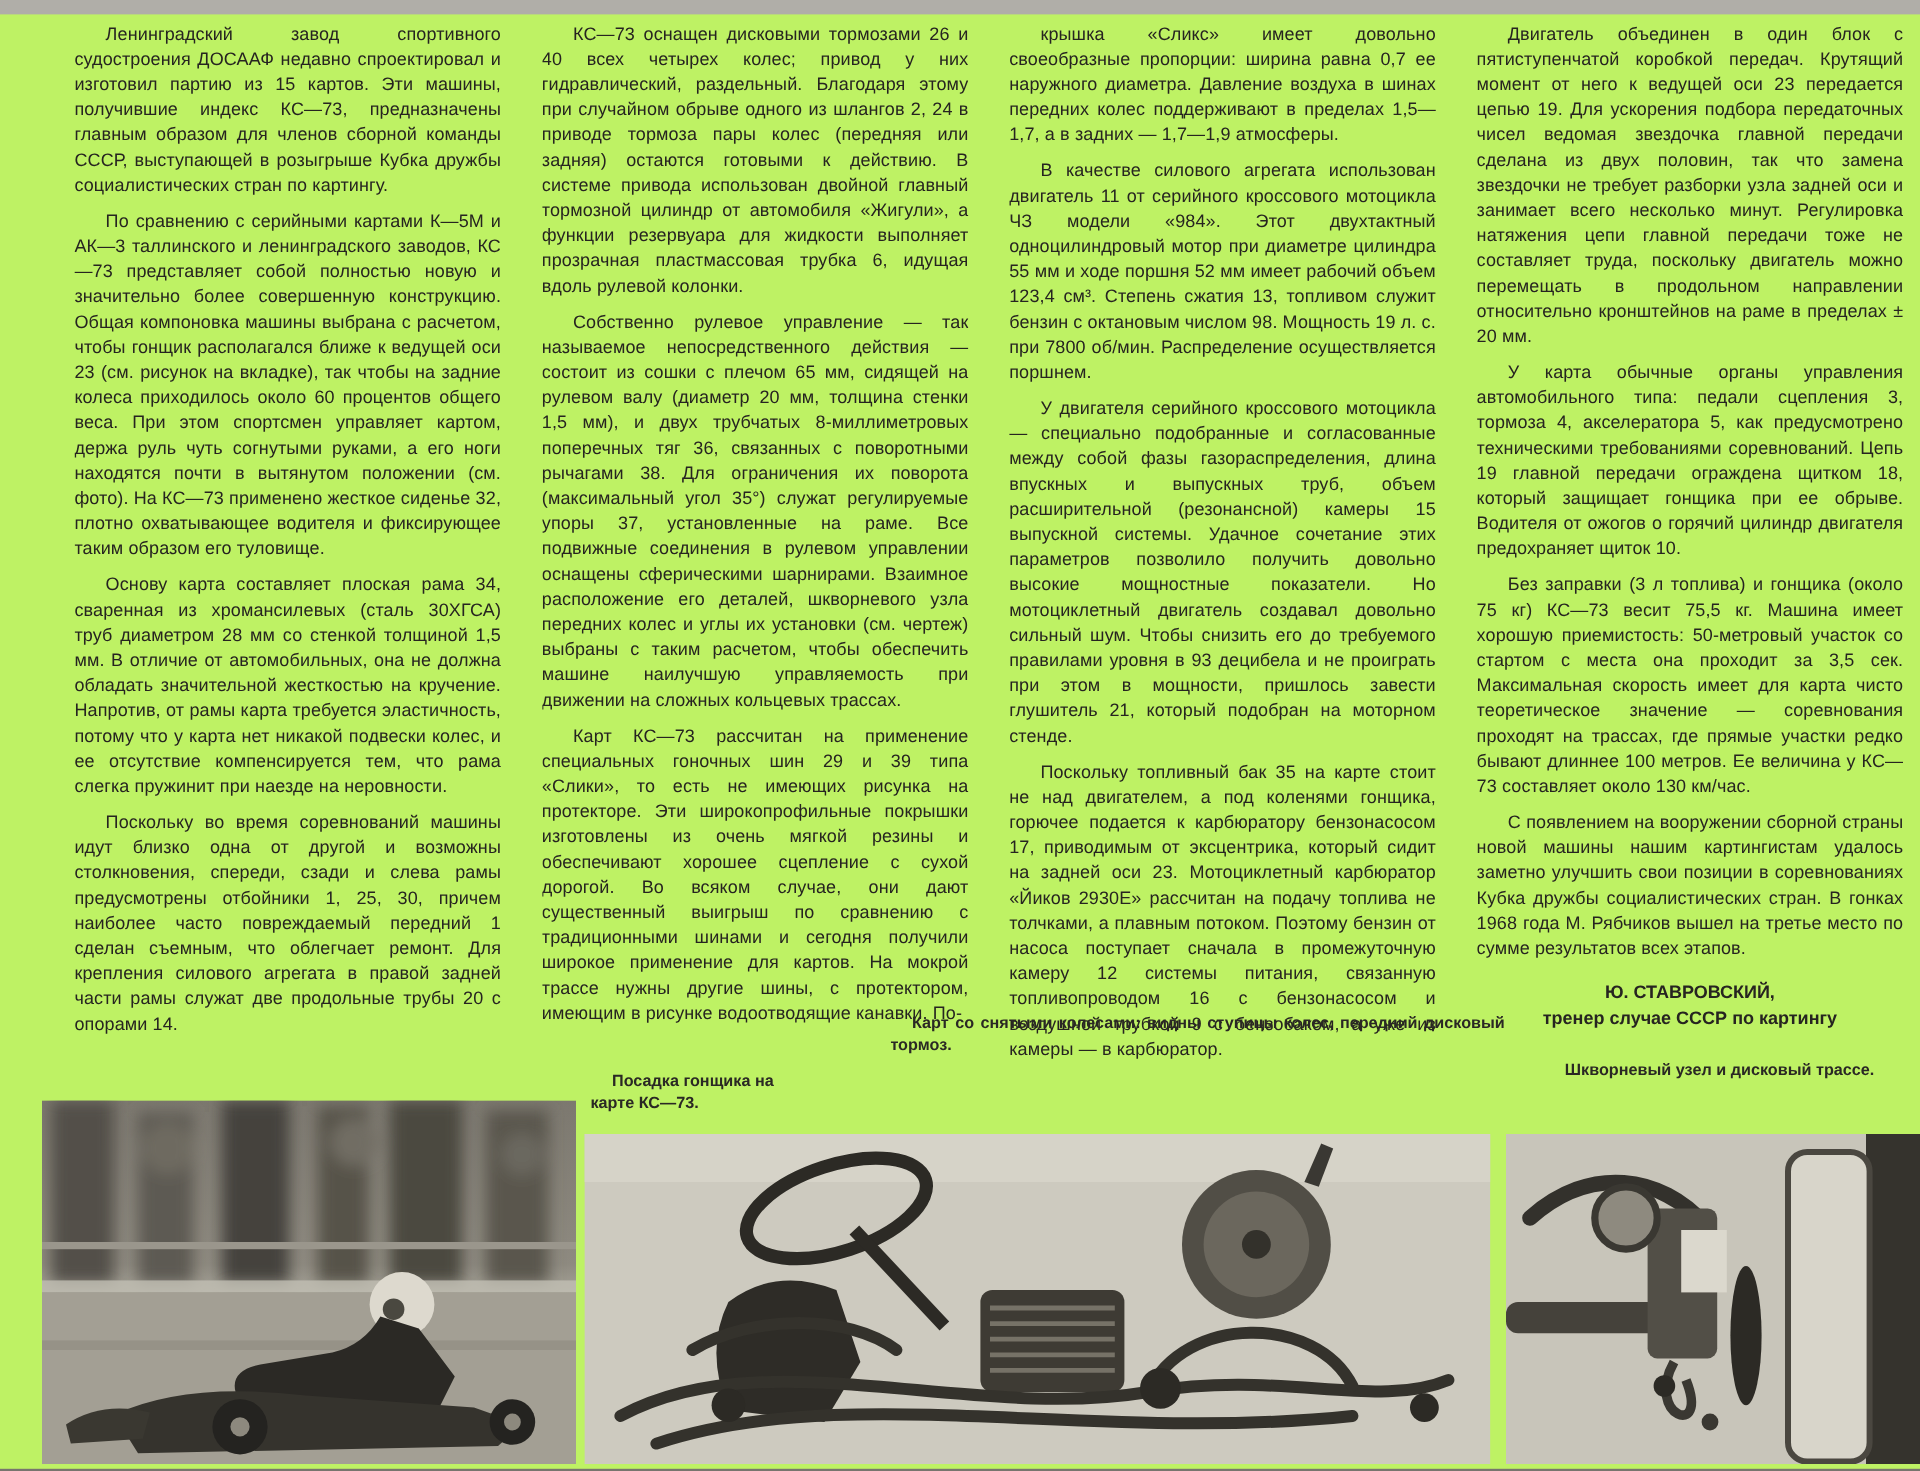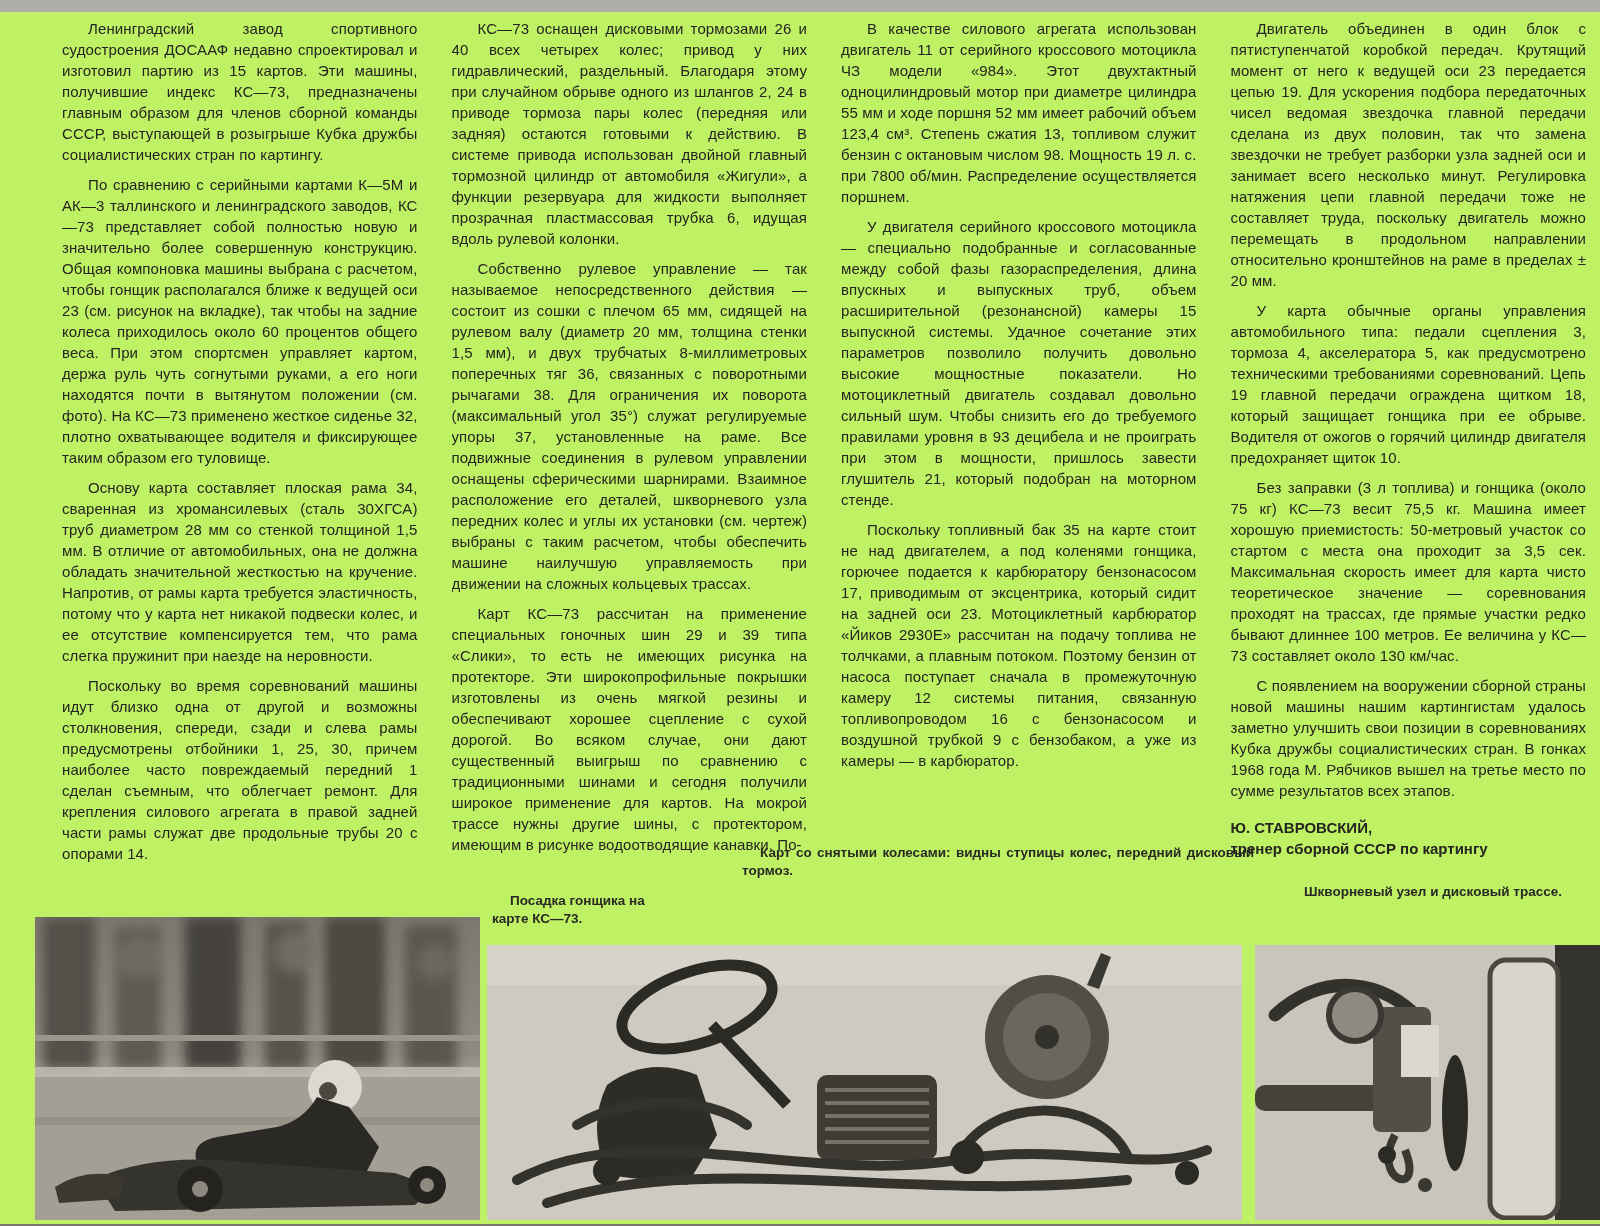--- a/index.html
+++ b/index.html
@@ -12,21 +12,21 @@
   .columns{
     position:absolute;left:62px;top:6px;width:1524px;height:872px;
     display:flex;gap:34px;
   }
   .col{flex:1 1 0;overflow:hidden;}
   .col p{
     margin:0 0 9px 0;text-indent:26px;text-align:justify;
     font-size:15px;line-height:21px;letter-spacing:0.1px;
     color:#262420;
   }
-  .byline{margin-top:16px;text-align:left;font-weight:bold;font-size:15px;line-height:21px;}
+  .byline{margin-top:16px;text-align:center;font-weight:bold;font-size:15px;line-height:21px;}
   .byline div{margin:0;}
   
   .caption{
     position:absolute;font-weight:bold;font-size:13.5px;line-height:17.5px;
     color:#2a2824;text-indent:18px;
   }
   .cap1{left:492px;top:880px;width:182px;}
   .cap2{left:742px;top:832px;width:512px;text-align:justify;}
   .cap3{left:1286px;top:871px;width:306px;}
   
@@ -61,33 +61,34 @@
       <p>Поскольку во время соревнований машины идут близко одна от другой и возможны столкновения, спереди, сзади и слева рамы предусмотрены отбойники 1, 25, 30, причем наиболее часто повреждаемый передний 1 сделан съемным, что облегчает ремонт. Для крепления силового агрегата в правой задней части рамы служат две продольные трубы 20 с опорами 14.</p>
     </div>
 
     <div class="col">
       <p>КС—73 оснащен дисковыми тормозами 26 и 40 всех четырех колес; привод у них гидравлический, раздельный. Благодаря этому при случайном обрыве одного из шлангов 2, 24 в приводе тормоза пары колес (передняя или задняя) остаются готовыми к действию. В системе привода использован двойной главный тормозной цилиндр от автомобиля «Жигули», а функции резервуара для жидкости выполняет прозрачная пластмассовая трубка 6, идущая вдоль рулевой колонки.</p>
       <p>Собственно рулевое управление — так называемое непосредственного действия — состоит из сошки с плечом 65 мм, сидящей на рулевом валу (диаметр 20 мм, толщина стенки 1,5 мм), и двух трубчатых 8-миллиметровых поперечных тяг 36, связанных с поворотными рычагами 38. Для ограничения их поворота (максимальный угол 35°) служат регулируемые упоры 37, установленные на раме. Все подвижные соединения в рулевом управлении оснащены сферическими шарнирами. Взаимное расположение его деталей, шкворневого узла передних колес и углы их установки (см. чертеж) выбраны с таким расчетом, чтобы обеспечить машине наилучшую управляемость при движении на сложных кольцевых трассах.</p>
       <p>Карт КС—73 рассчитан на применение специальных гоночных шин 29 и 39 типа «Слики», то есть не имеющих рисунка на протекторе. Эти широкопрофильные покрышки изготовлены из очень мягкой резины и обеспечивают хорошее сцепление с сухой дорогой. Во всяком случае, они дают существенный выигрыш по сравнению с традиционными шинами и сегодня получили широкое применение для картов. На мокрой трассе нужны другие шины, с протектором, имеющим в рисунке водоотводящие канавки. По-</p>
     </div>
 
     <div class="col">
+      <p>крышка «Сликс» имеет довольно своеобразные пропорции: ширина равна 0,7 ее наружного диаметра. Давление воздуха в шинах передних колес поддерживают в пределах 1,5—1,7, а в задних — 1,7—1,9 атмосферы.</p>
       <p>В качестве силового агрегата использован двигатель 11 от серийного кроссового мотоцикла ЧЗ модели «984». Этот двухтактный одноцилиндровый мотор при диаметре цилиндра 55 мм и ходе поршня 52 мм имеет рабочий объем 123,4 см³. Степень сжатия 13, топливом служит бензин с октановым числом 98. Мощность 19 л. с. при 7800 об/мин. Распределение осуществляется поршнем.</p>
       <p>У двигателя серийного кроссового мотоцикла — специально подобранные и согласованные между собой фазы газораспределения, длина впускных и выпускных труб, объем расширительной (резонансной) камеры 15 выпускной системы. Удачное сочетание этих параметров позволило получить довольно высокие мощностные показатели. Но мотоциклетный двигатель создавал довольно сильный шум. Чтобы снизить его до требуемого правилами уровня в 93 децибела и не проиграть при этом в мощности, пришлось завести глушитель 21, который подобран на моторном стенде.</p>
       <p>Поскольку топливный бак 35 на карте стоит не над двигателем, а под коленями гонщика, горючее подается к карбюратору бензонасосом 17, приводимым от эксцентрика, который сидит на задней оси 23. Мотоциклетный карбюратор «Йиков 2930Е» рассчитан на подачу топлива не толчками, а плавным потоком. Поэтому бензин от насоса поступает сначала в промежуточную камеру 12 системы питания, связанную топливопроводом 16 с бензонасосом и воздушной трубкой 9 с бензобаком, а уже из камеры — в карбюратор.</p>
     </div>
 
     <div class="col">
       <p>Двигатель объединен в один блок с пятиступенчатой коробкой передач. Крутящий момент от него к ведущей оси 23 передается цепью 19. Для ускорения подбора передаточных чисел ведомая звездочка главной передачи сделана из двух половин, так что замена звездочки не требует разборки узла задней оси и занимает всего несколько минут. Регулировка натяжения цепи главной передачи тоже не составляет труда, поскольку двигатель можно перемещать в продольном направлении относительно кронштейнов на раме в пределах ± 20 мм.</p>
       <p>У карта обычные органы управления автомобильного типа: педали сцепления 3, тормоза 4, акселератора 5, как предусмотрено техническими требованиями соревнований. Цепь 19 главной передачи ограждена щитком 18, который защищает гонщика при ее обрыве. Водителя от ожогов о горячий цилиндр двигателя предохраняет щиток 10.</p>
       <p>Без заправки (3 л топлива) и гонщика (около 75 кг) КС—73 весит 75,5 кг. Машина имеет хорошую приемистость: 50-метровый участок со стартом с места она проходит за 3,5 сек. Максимальная скорость имеет для карта чисто теоретическое значение — соревнования проходят на трассах, где прямые участки редко бывают длиннее 100 метров. Ее величина у КС—73 составляет около 130 км/час.</p>
       <p>С появлением на вооружении сборной страны новой машины нашим картингистам удалось заметно улучшить свои позиции в соревнованиях Кубка дружбы социалистических стран. В гонках 1968 года М. Рябчиков вышел на третье место по сумме результатов всех этапов.</p>
       <div class="byline">
         <div>Ю. СТАВРОВСКИЙ,</div>
-        <div>тренер сборной СССР по картингу</div>
+        <div>тренер случае СССР по картингу</div>
       </div>
     </div>
 
   </div>
 
   <div class="caption cap1">Посадка гонщика на карте КС—73.</div>
   <div class="caption cap2">Карт со снятыми колесами: видны ступицы колес, передний дисковый тормоз.</div>
   <div class="caption cap3">Шкворневый узел и дисковый трассе.</div>
 
   <div class="photo ph1">

